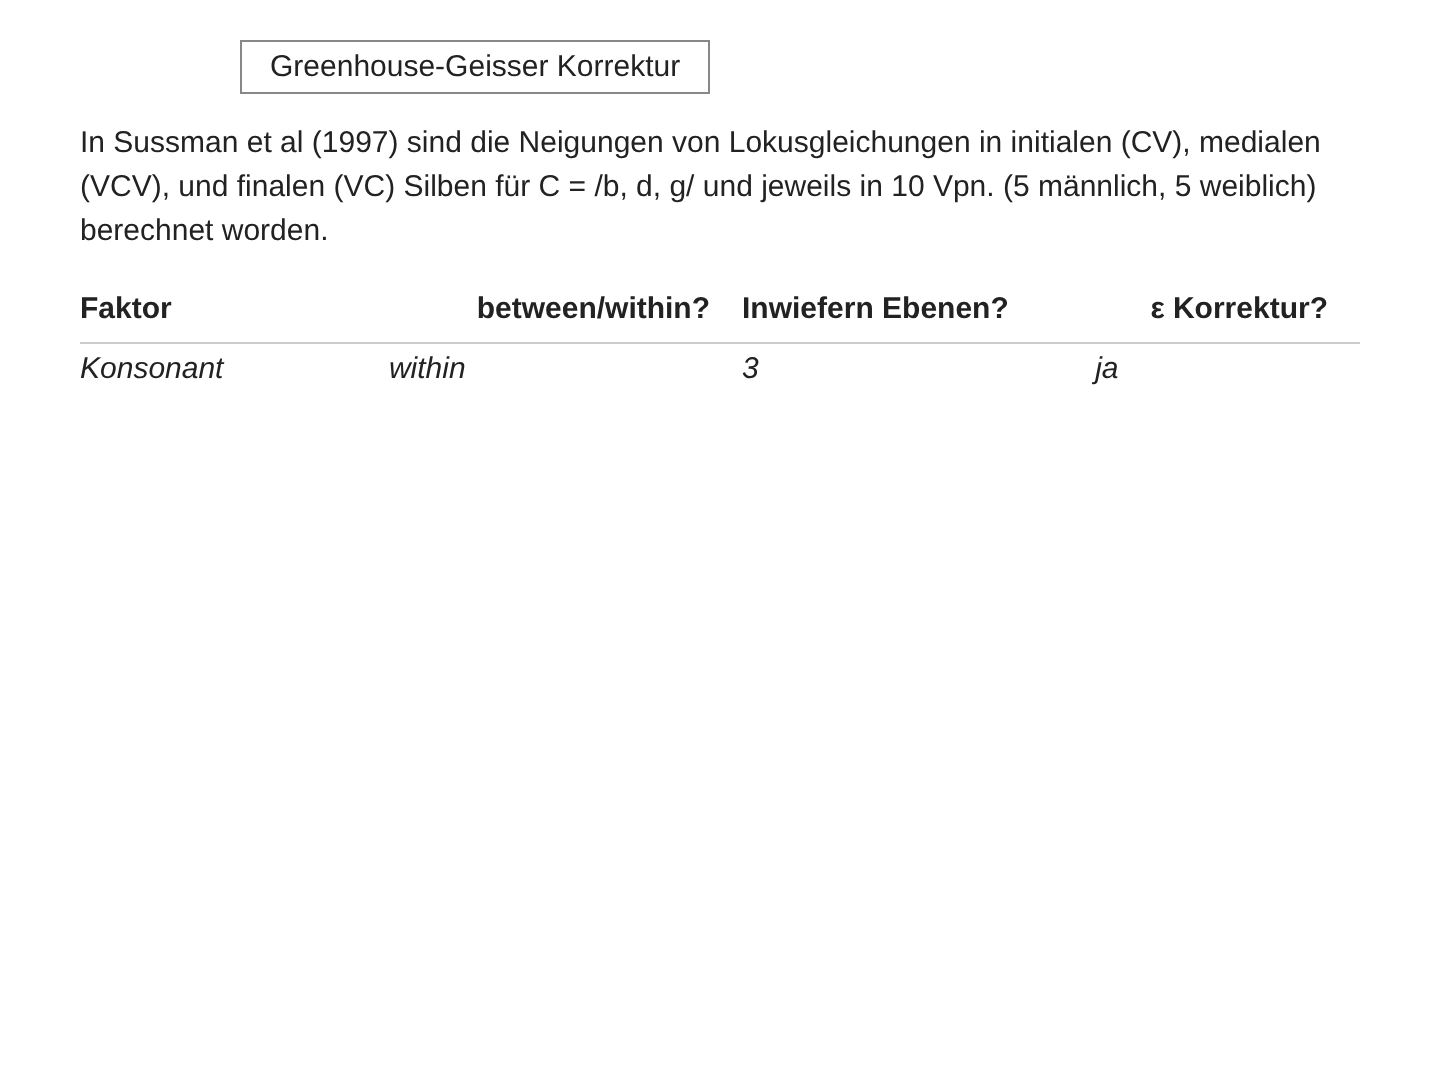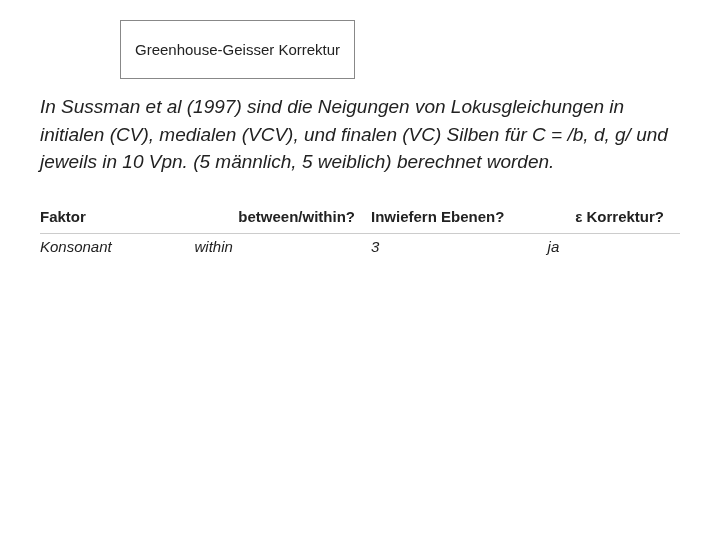--- a/index.html
+++ b/index.html
@@ -23,37 +23,36 @@
       height: 540px;
       padding: 20px 40px;
       display: flex;
       flex-direction: column;
       gap: 14px;
     }
 
     .title-box {
       display: inline-block;
       border: 1px solid #888888;
-      padding: 20px 14px;
+      padding: 4px 14px;
       font-size: 15px;
       font-weight: normal;
       color: #222;
       align-self: flex-start;
       margin-left: 80px;
     }
 
     .paragraph {
-      font-size: 19px;
+      font-size: 15px;
       line-height: 1.45;
       color: #222;
-      font-style: italic;
     }
 
     .table-section {
-      margin-top: 14px;
+      margin-top: 2px;
     }
 
     table {
       border-collapse: collapse;
       width: 100%;
     }
 
     thead tr th {
       font-weight: bold;
       padding: 4px 16px 8px 0;

